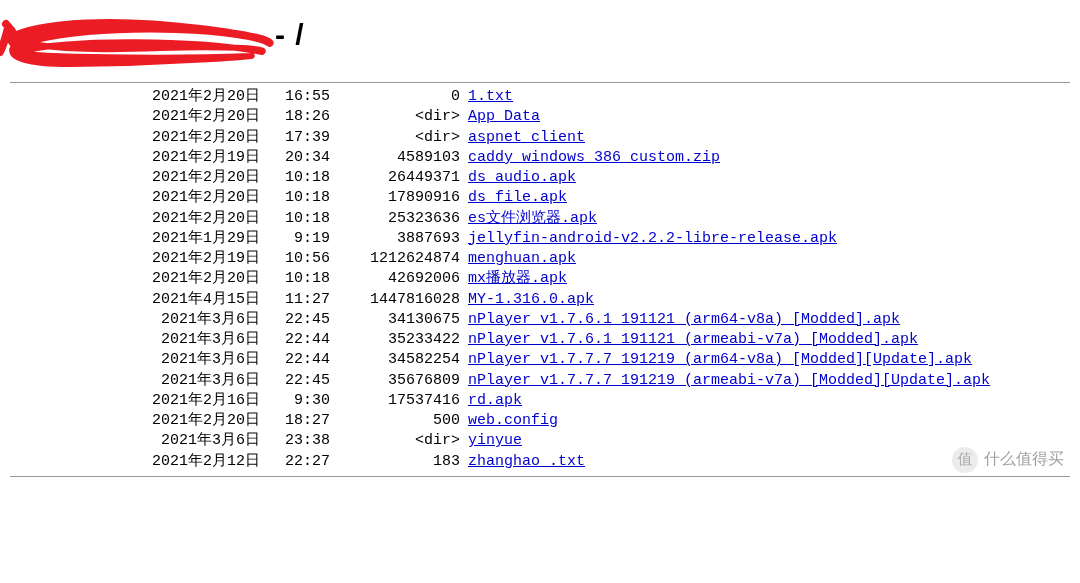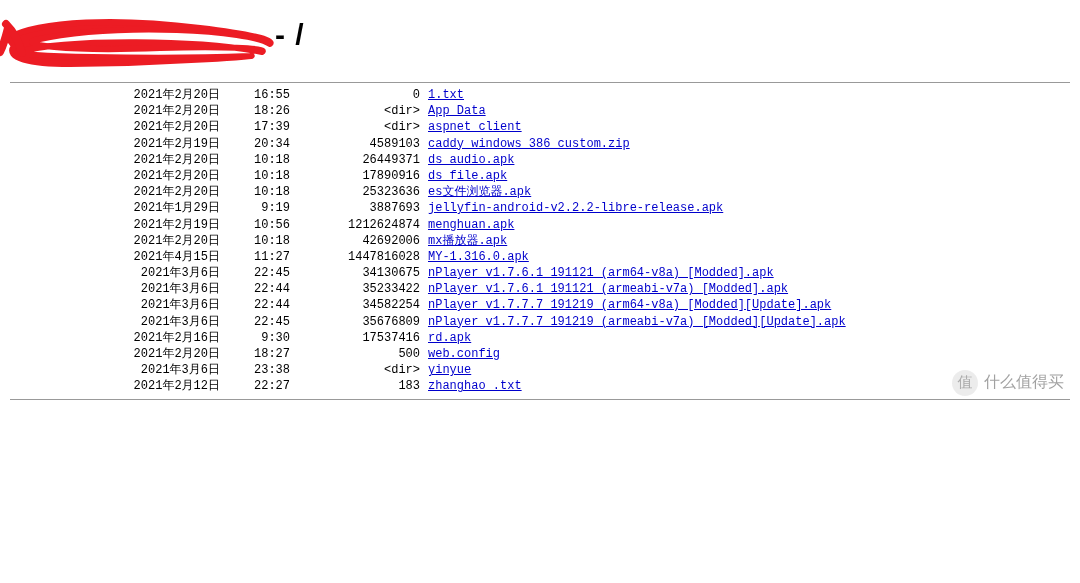--- a/index.html
+++ b/index.html
@@ -35,21 +35,22 @@
     hr {
       border: none;
       border-top: 1px solid #999;
       margin: 4px 10px;
     }
     .listing {
       font-family: "SimSun", "NSimSun", "Courier New", monospace;
       white-space: pre;
       padding-left: 10px;
       line-height: 1.35;
-      font-size: 12px;
+      font-size: 15px;
+      margin-left: 40px;
     }
     .row { display: block; }
     .col-date { display: inline-block; width: 210px; text-align: right; }
     .col-time { display: inline-block; width: 70px; text-align: right; }
     .col-size { display: inline-block; width: 130px; text-align: right; }
     .col-name { display: inline-block; padding-left: 8px; }
     .col-name a {
       color: #0000cc;
       text-decoration: underline;
     }

